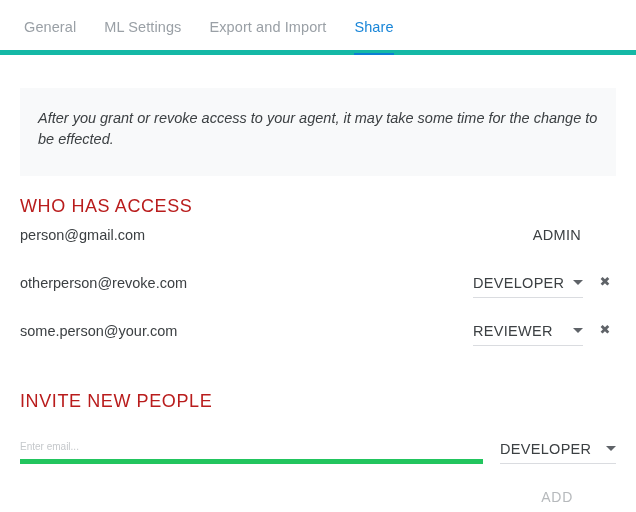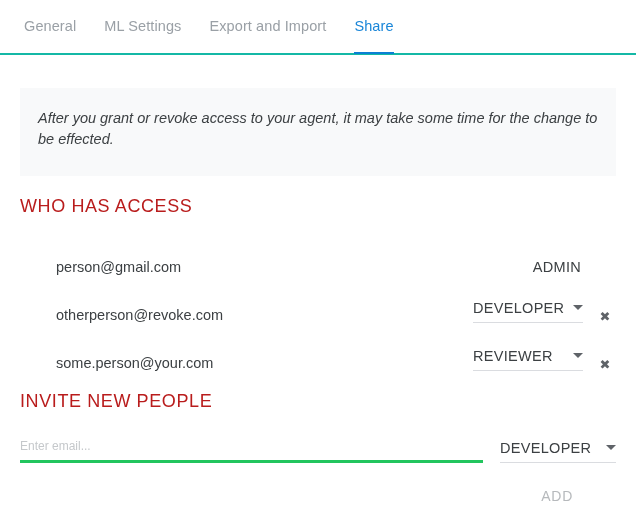--- a/index.html
+++ b/index.html
@@ -12,23 +12,22 @@
     background: #ffffff;
     font-family: "Liberation Sans", sans-serif;
     color: #3c4043;
     overflow: hidden;
   }
 
   
   .tabbar {
     position: relative;
     height: 55px;
-    border-bottom: 2px solid #14b8a6;
-    display: flex;
-    align-items: center;
+    border-bottom: 5px solid #14b8a6;
+    display: flex;
     padding-left: 10px;
     box-sizing: border-box;
   }
   .tab {
     position: relative;
     font-size: 14.5px;
     color: #9aa0a6;
     padding: 0 14px;
     height: 55px;
     line-height: 55px;
@@ -73,23 +72,22 @@
     margin-top: 20px;
     margin-bottom: 4px;
   }
 
   
   .access-list {
     margin-top: 10px;
   }
   .access-row {
     display: flex;
-    align-items: flex-end;
+    align-items: flex-start;
     height: 48px;
-    margin-left: 36px;
   }
   .email {
     font-size: 14.5px;
     color: #3c4043;
     flex: 1 1 auto;
     white-space: nowrap;
   }
   .role-static {
     font-size: 14.5px;
     color: #3c4043;
@@ -136,24 +134,24 @@
     align-items: flex-end;
     margin-top: 24px;
   }
   .email-input-wrap {
     flex: 1 1 auto;
     margin-right: 17px;
   }
   .email-input {
     width: 100%;
     border: none;
-    border-bottom: 3px solid #22c55e;
+    border-bottom: 5px solid #22c55e;
     outline: none;
     font-family: "Liberation Sans", sans-serif;
-    font-size: 12px;
+    font-size: 10px;
     color: #3c4043;
     background: transparent;
     padding: 0 0 7px 0;
   }
   .email-input::placeholder {
     color: #c5c8cb;
   }
   .invite-select {
     width: 116px;
     border-bottom: 1px solid #dadce0;

